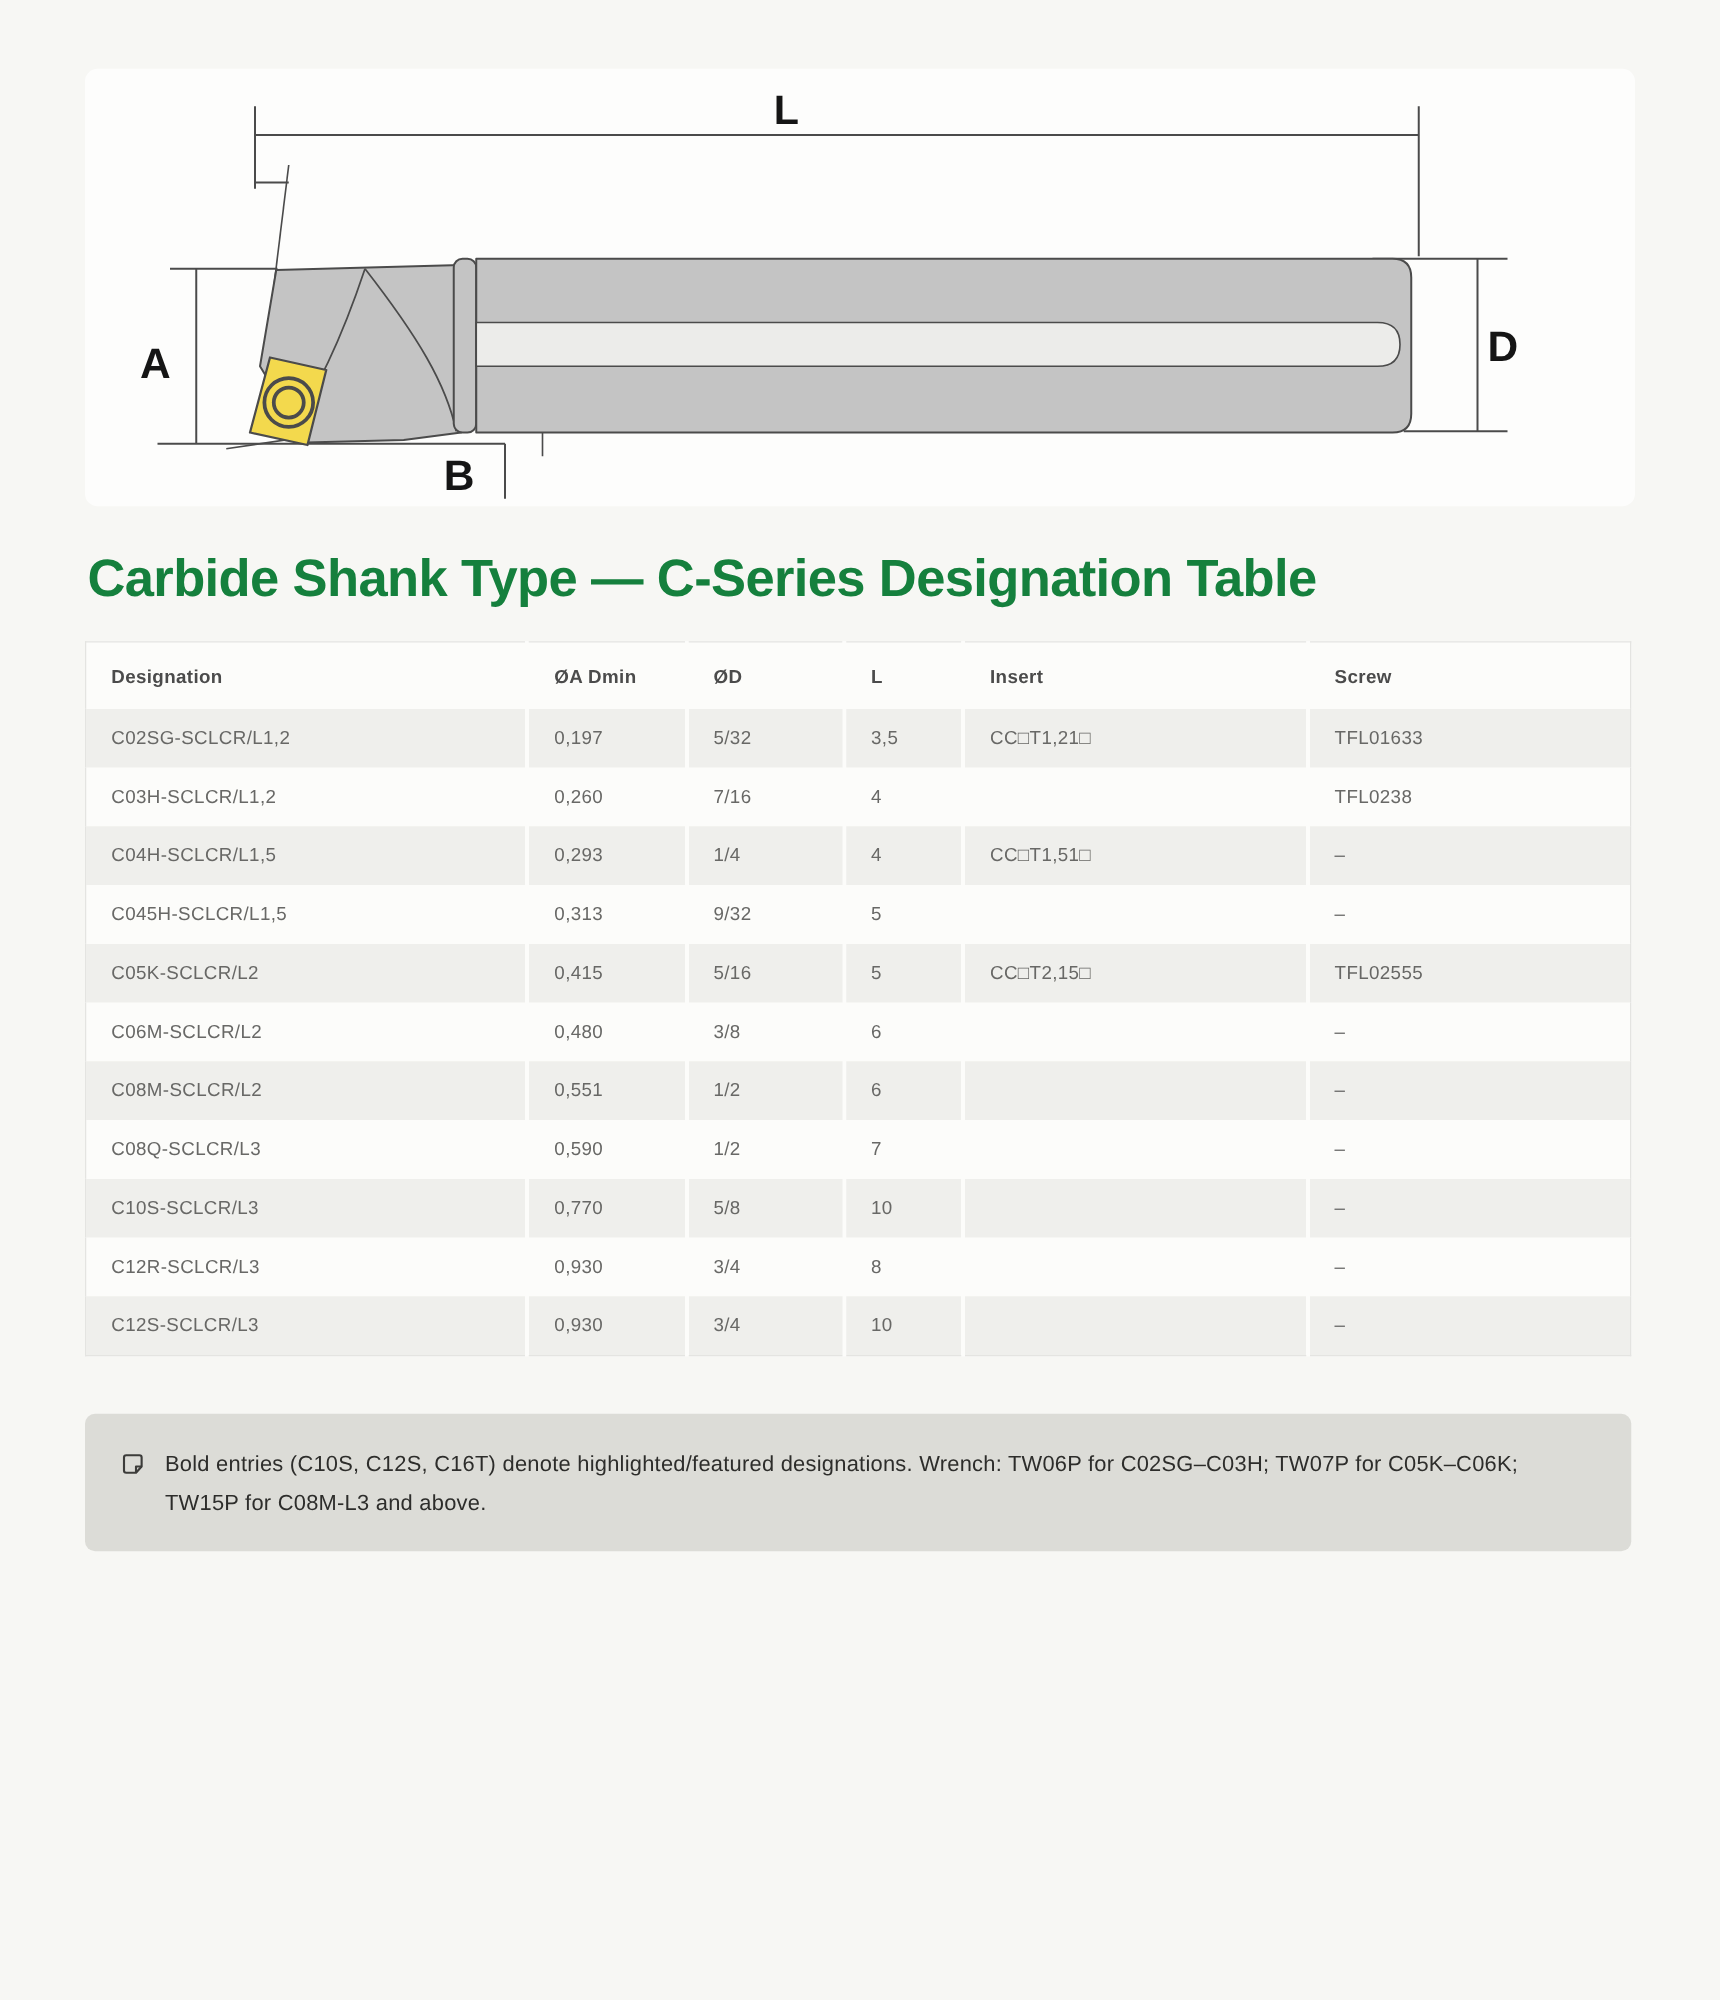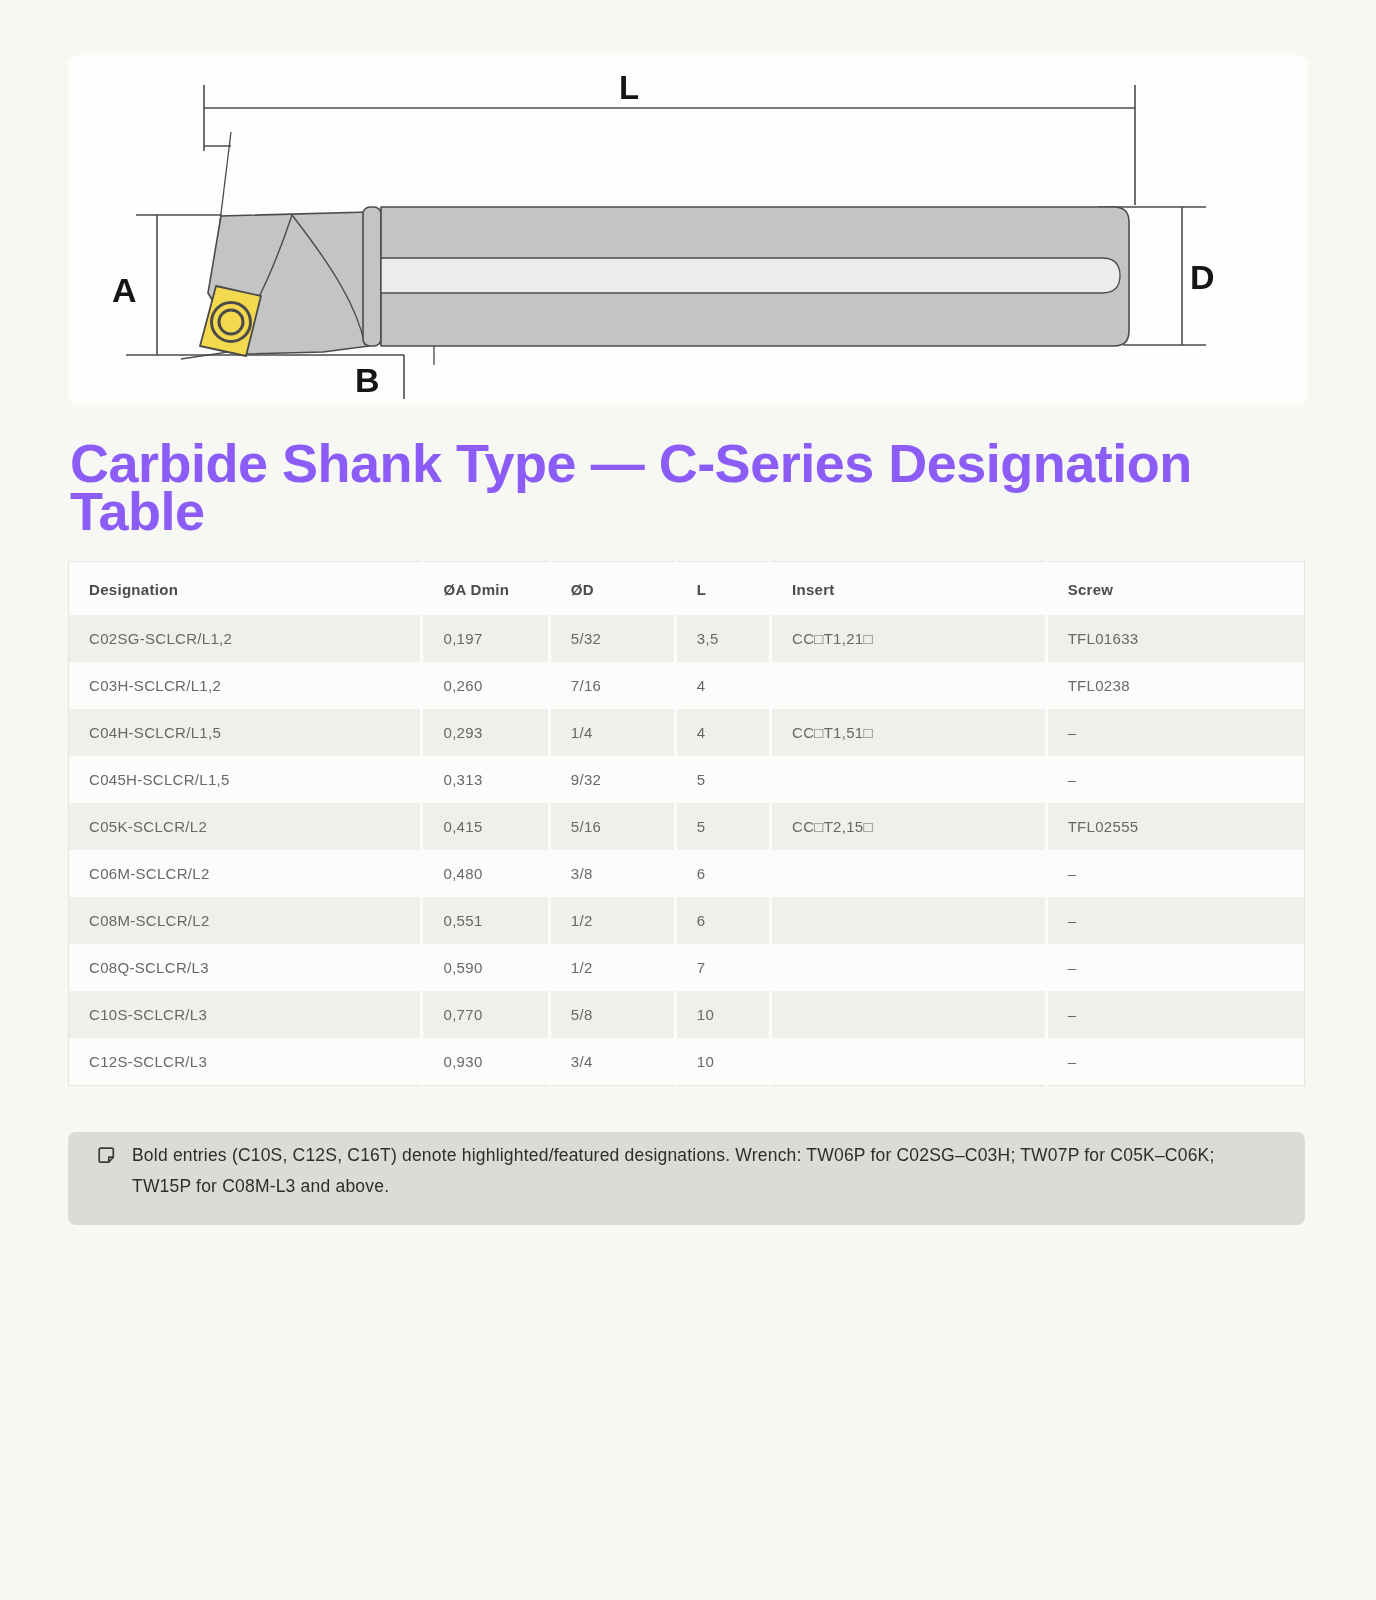--- a/index.html
+++ b/index.html
@@ -22,25 +22,25 @@
   .diagram-card svg { display: block; width: 1240px; height: 350px; }
   .dim-text {
     font-family: "Liberation Sans", sans-serif;
     font-weight: 600;
     fill: #151515;
   }
 
   
   .page-title {
     margin: 34px 0 26px 2px;
-    font-size: 54px;
+    font-size: 42px;
     line-height: 48px;
     font-weight: 800;
     letter-spacing: -0.5px;
-    color: #8b5cf6;
+    color: #15803d;
     font-family: "Liberation Sans", sans-serif;
   }
 
   
   table.designation {
     width: 1237px;
     border-collapse: collapse;
     background: #fcfcfa;
     border: 1px solid #e4e4e1;
     border-radius: 3px;
@@ -70,21 +70,21 @@
   th + th, td + td { border-left: 3px solid #fcfcfa; }
   tbody tr:nth-child(odd) td { background: #efefec; }
   tbody tr:nth-child(even) td { background: #fcfcfa; }
 
   
   .footnote {
     margin-top: 46px;
     width: 1237px;
     background: #dcdcd7;
     border-radius: 8px;
-    padding: 8px 30px 23px 28px;
+    padding: 25px 30px 23px 28px;
     display: flex;
     align-items: flex-start;
     gap: 15px;
   }
   .footnote-icon { flex: 0 0 auto; margin-top: 5px; }
   .footnote-text {
     font-size: 17.5px;
     line-height: 31px;
     color: #2d2d2b;
     letter-spacing: 0.2px;
@@ -225,20 +225,28 @@
     </tr>
         <tr>
       <td>C10S-SCLCR/L3</td>
       <td>0,770</td>
       <td>5/8</td>
       <td>10</td>
       <td></td>
       <td>–</td>
     </tr>
         <tr>
+      <td>C12R-SCLCR/L3</td>
+      <td>0,930</td>
+      <td>3/4</td>
+      <td>8</td>
+      <td></td>
+      <td>–</td>
+    </tr>
+        <tr>
       <td>C12S-SCLCR/L3</td>
       <td>0,930</td>
       <td>3/4</td>
       <td>10</td>
       <td></td>
       <td>–</td>
     </tr>
       </tbody>
   </table>
 

